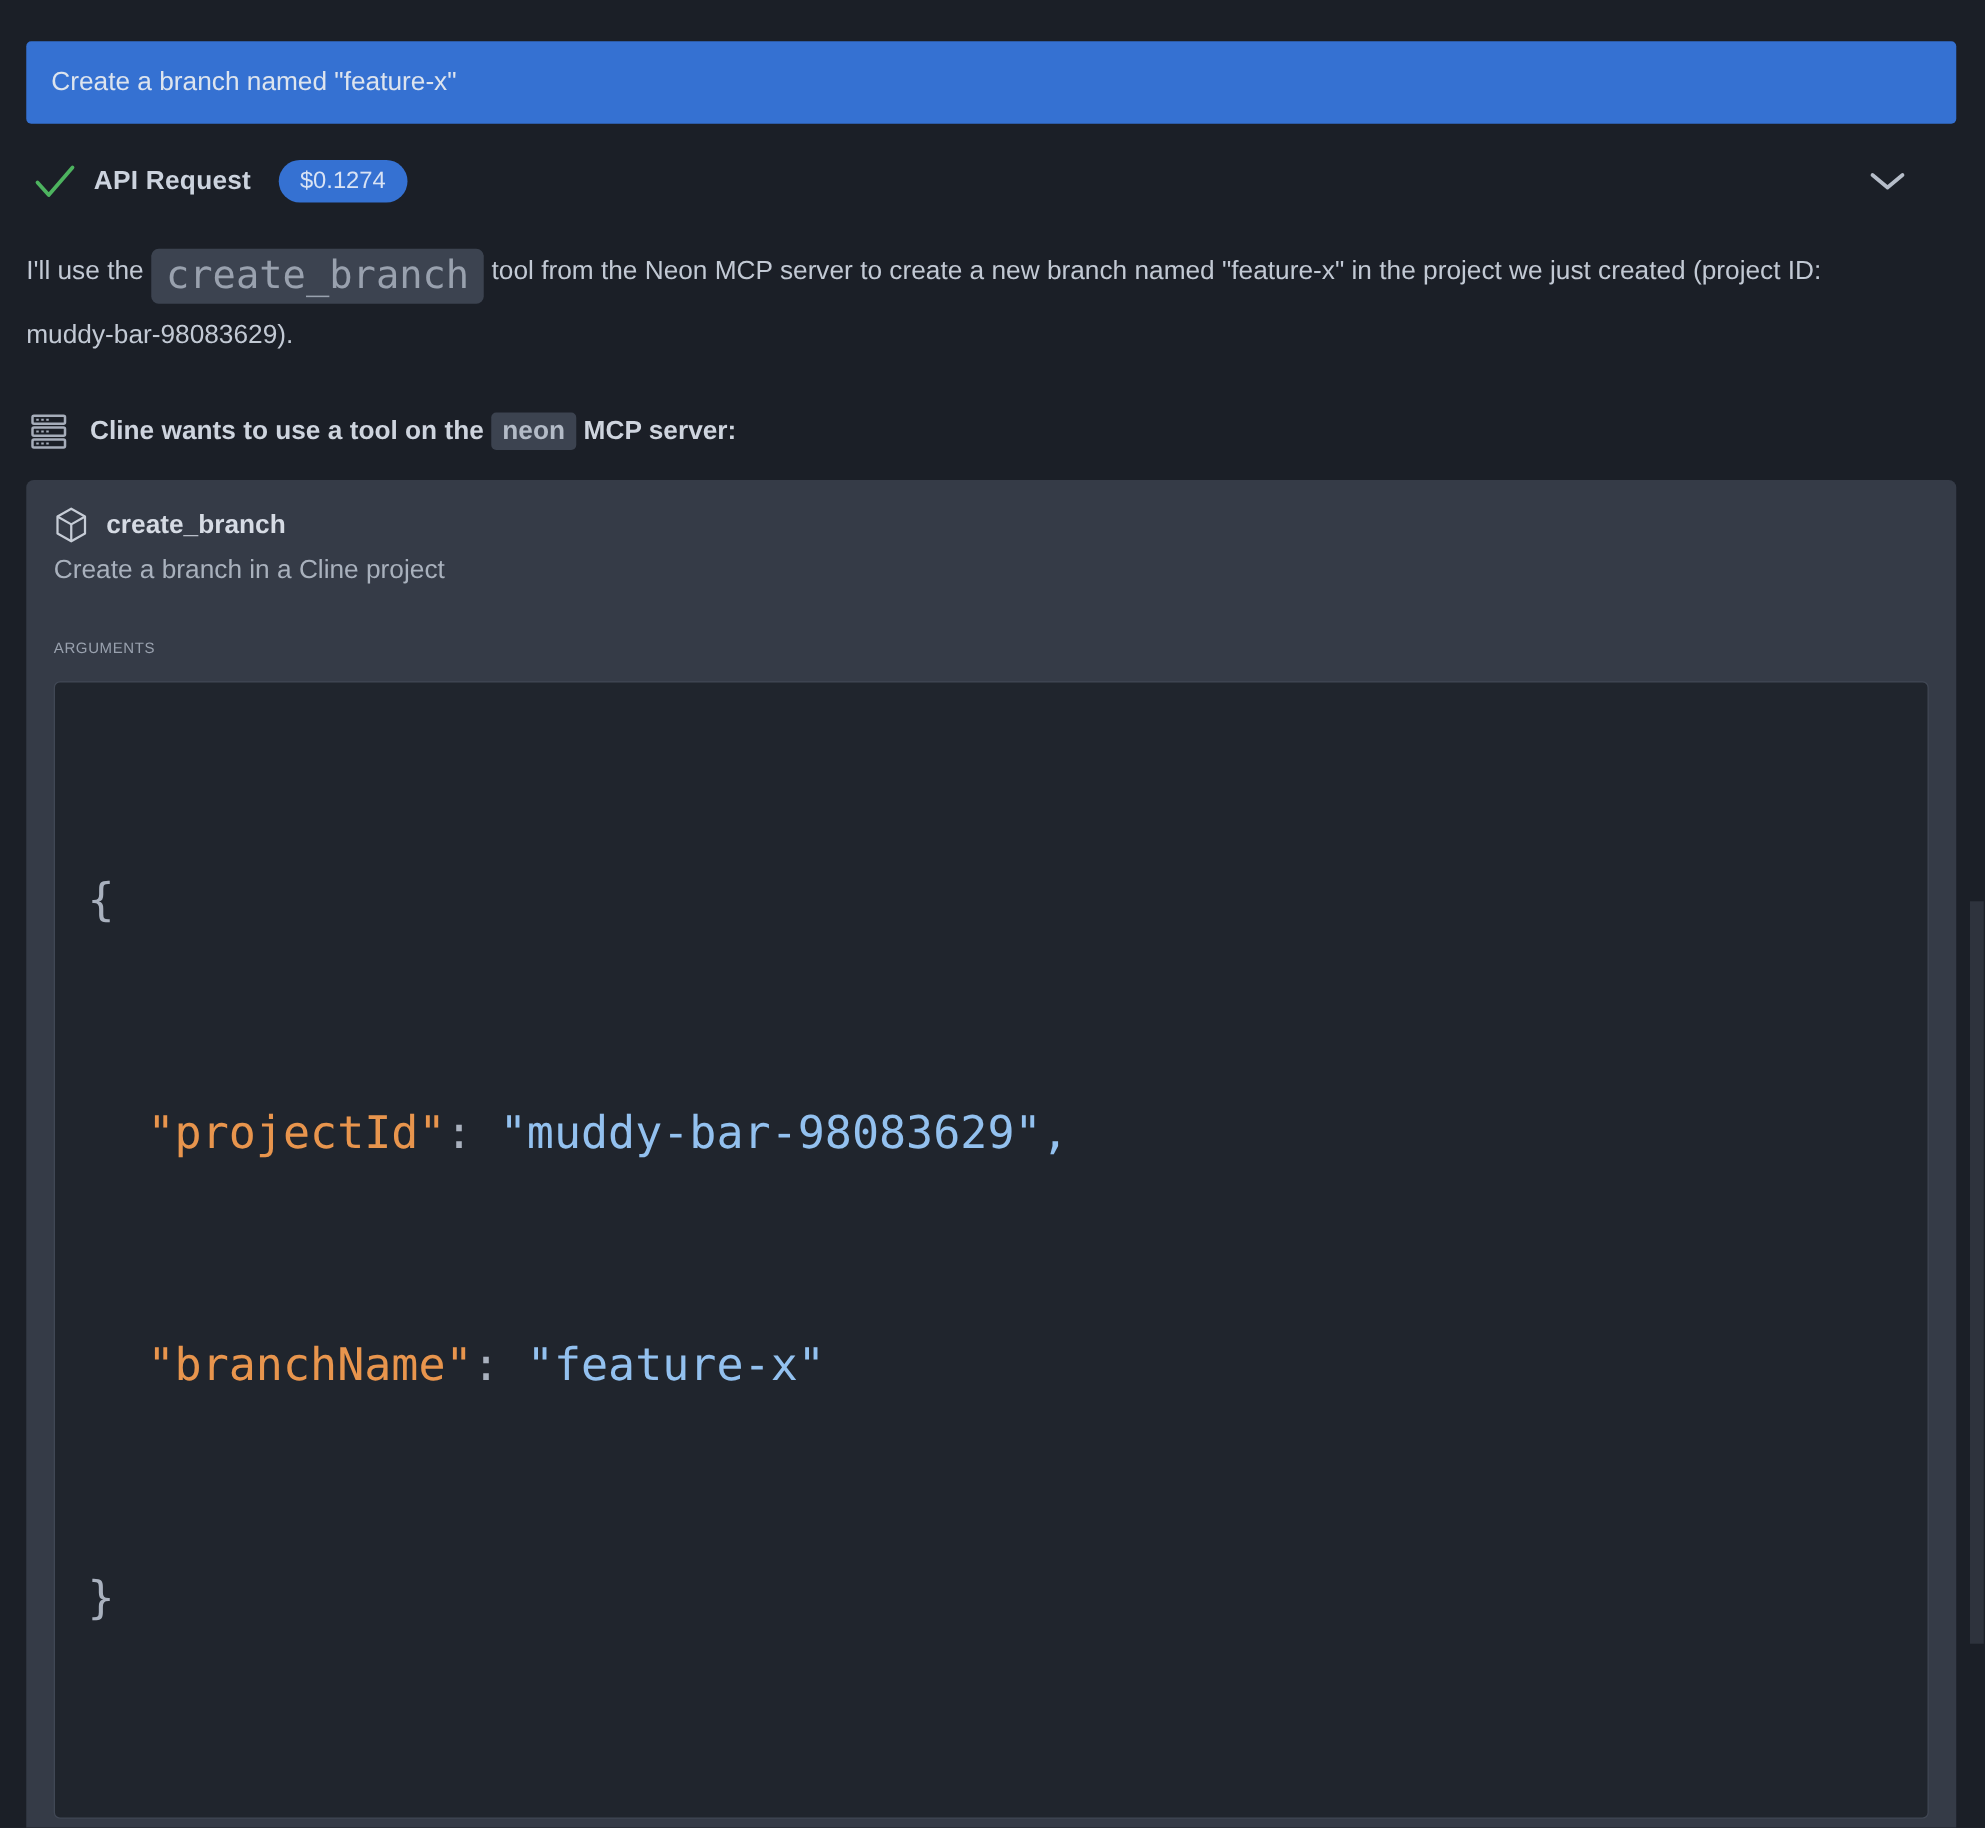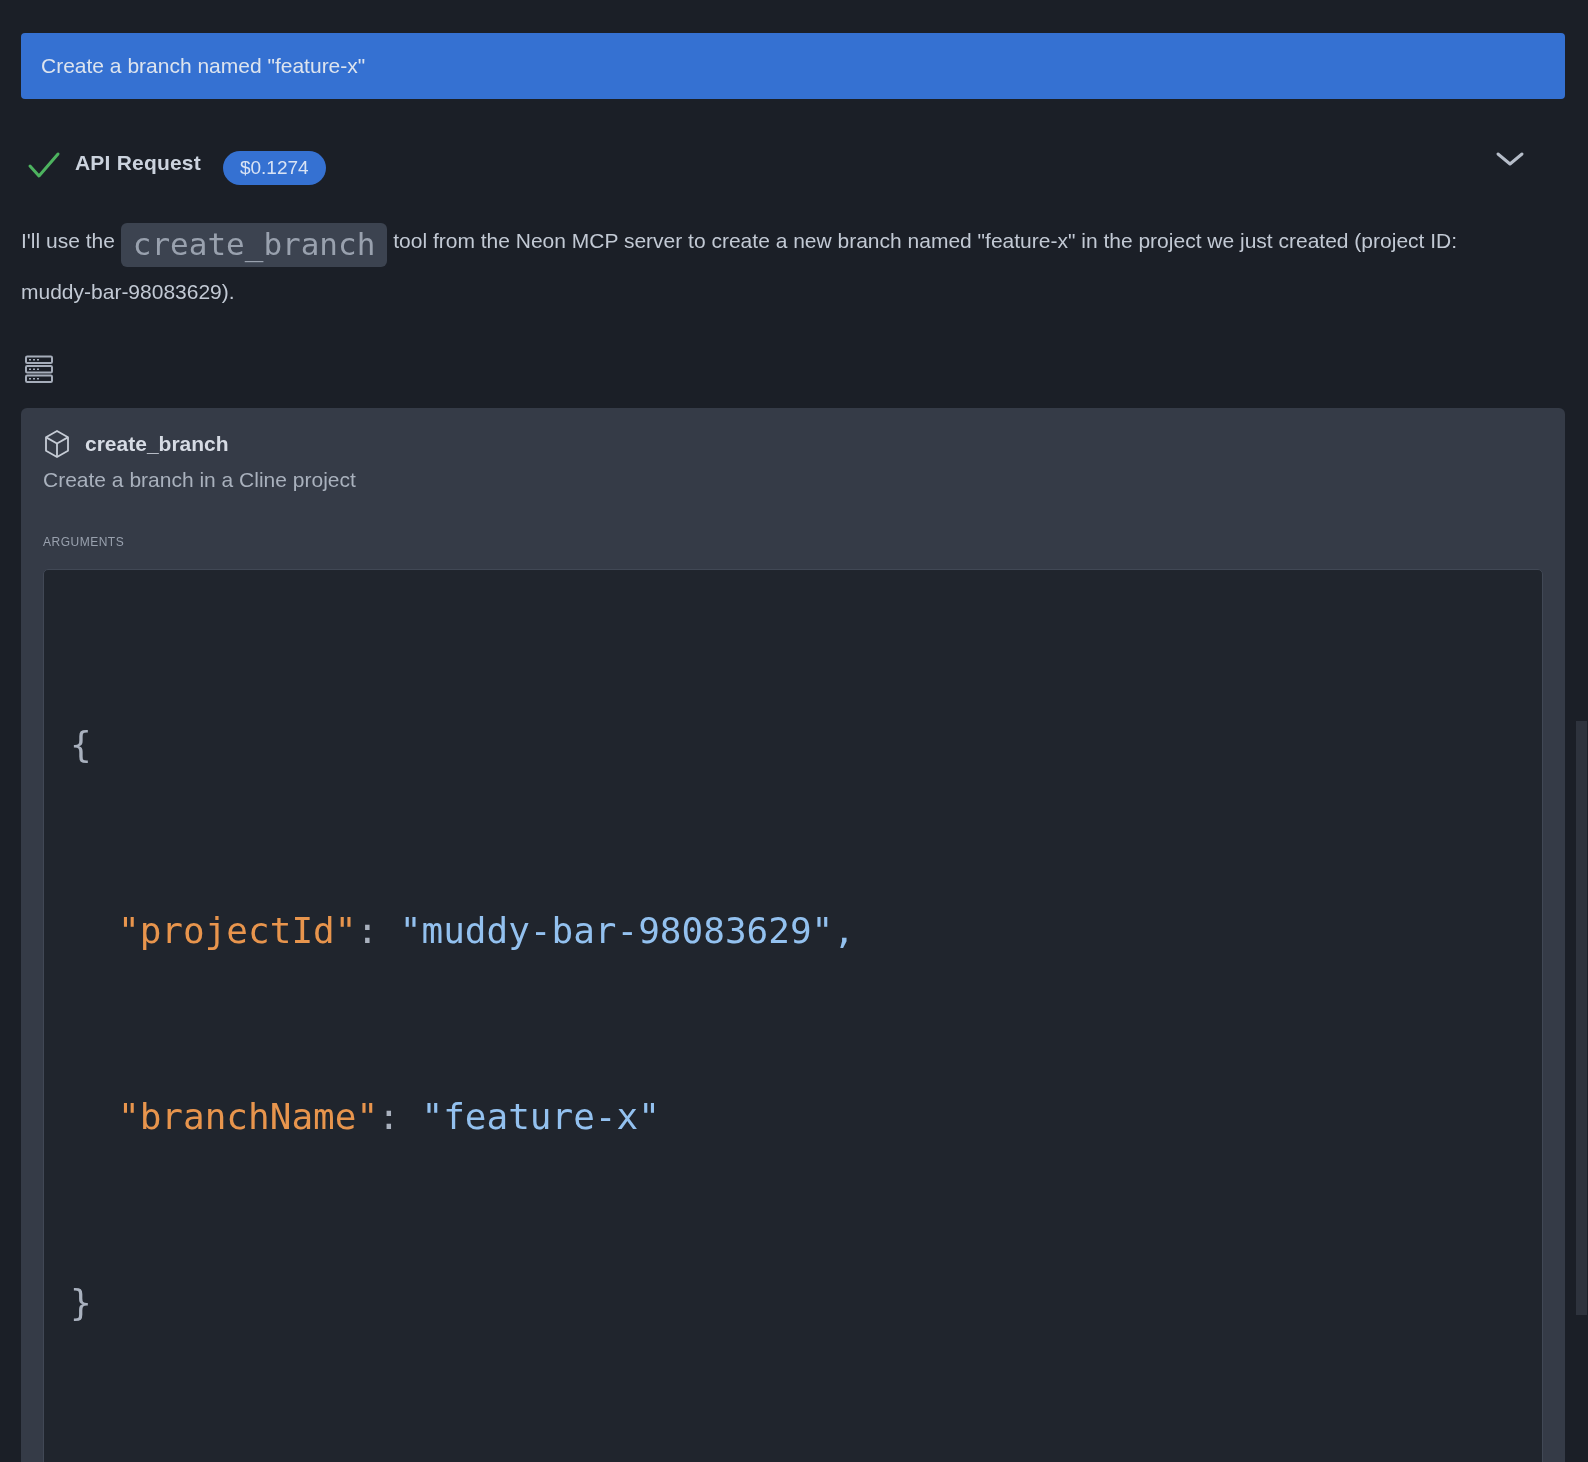--- a/index.html
+++ b/index.html
@@ -33,23 +33,23 @@
     border-radius:4px;
     height:66px;
     display:flex;align-items:center;
     padding:0 20px;
     color:#dde4ee;
     font-size:21px;
   }
 
   
   .api-row{
-    display:flex;align-items:flex-start;
+    display:flex;align-items:center;
     height:36px;
-    margin-top:52px;
+    margin-top:28px;
   }
   .api-row .check{width:34px;height:28px;margin-left:6px;flex:0 0 auto;}
   .api-row .title{
     font-weight:700;font-size:21px;color:#ccd3de;margin-left:14px;letter-spacing:.2px;
   }
   .cost-badge{
     margin-left:22px;
     background:var(--accent-blue);
     color:#d9e3f4;
     border-radius:18px;
@@ -167,20 +167,21 @@
         <rect x="2" y="2.5" width="26" height="6.5" rx="1.2"></rect>
         <rect x="2" y="12" width="26" height="6.5" rx="1.2"></rect>
         <rect x="2" y="21.5" width="26" height="6.5" rx="1.2"></rect>
       </g>
       <g stroke="#a6adba" stroke-width="1.6" stroke-dasharray="2 2">
         <line x1="5" y1="5.7" x2="17" y2="5.7"></line>
         <line x1="5" y1="15.2" x2="17" y2="15.2"></line>
         <line x1="5" y1="24.7" x2="17" y2="24.7"></line>
       </g>
     </svg>
+    <span class="tool-header-text"><span>Cline wants to use a tool on the </span><span class="server-chip">neon</span><span> MCP server:</span></span>
   </div>
 
   <div class="tool-card">
     <div class="tool-title-row">
       <svg class="cube-icon" viewBox="0 0 28 30">
         <g fill="none" stroke="#c6ccd6" stroke-width="1.8" stroke-linejoin="round">
           <path d="M14 2 L25 8.2 V21.8 L14 28 L3 21.8 V8.2 Z"></path>
           <path d="M3.6 8.6 L14 14.5 L24.4 8.6"></path>
           <path d="M14 14.5 V27.4"></path>
         </g>

